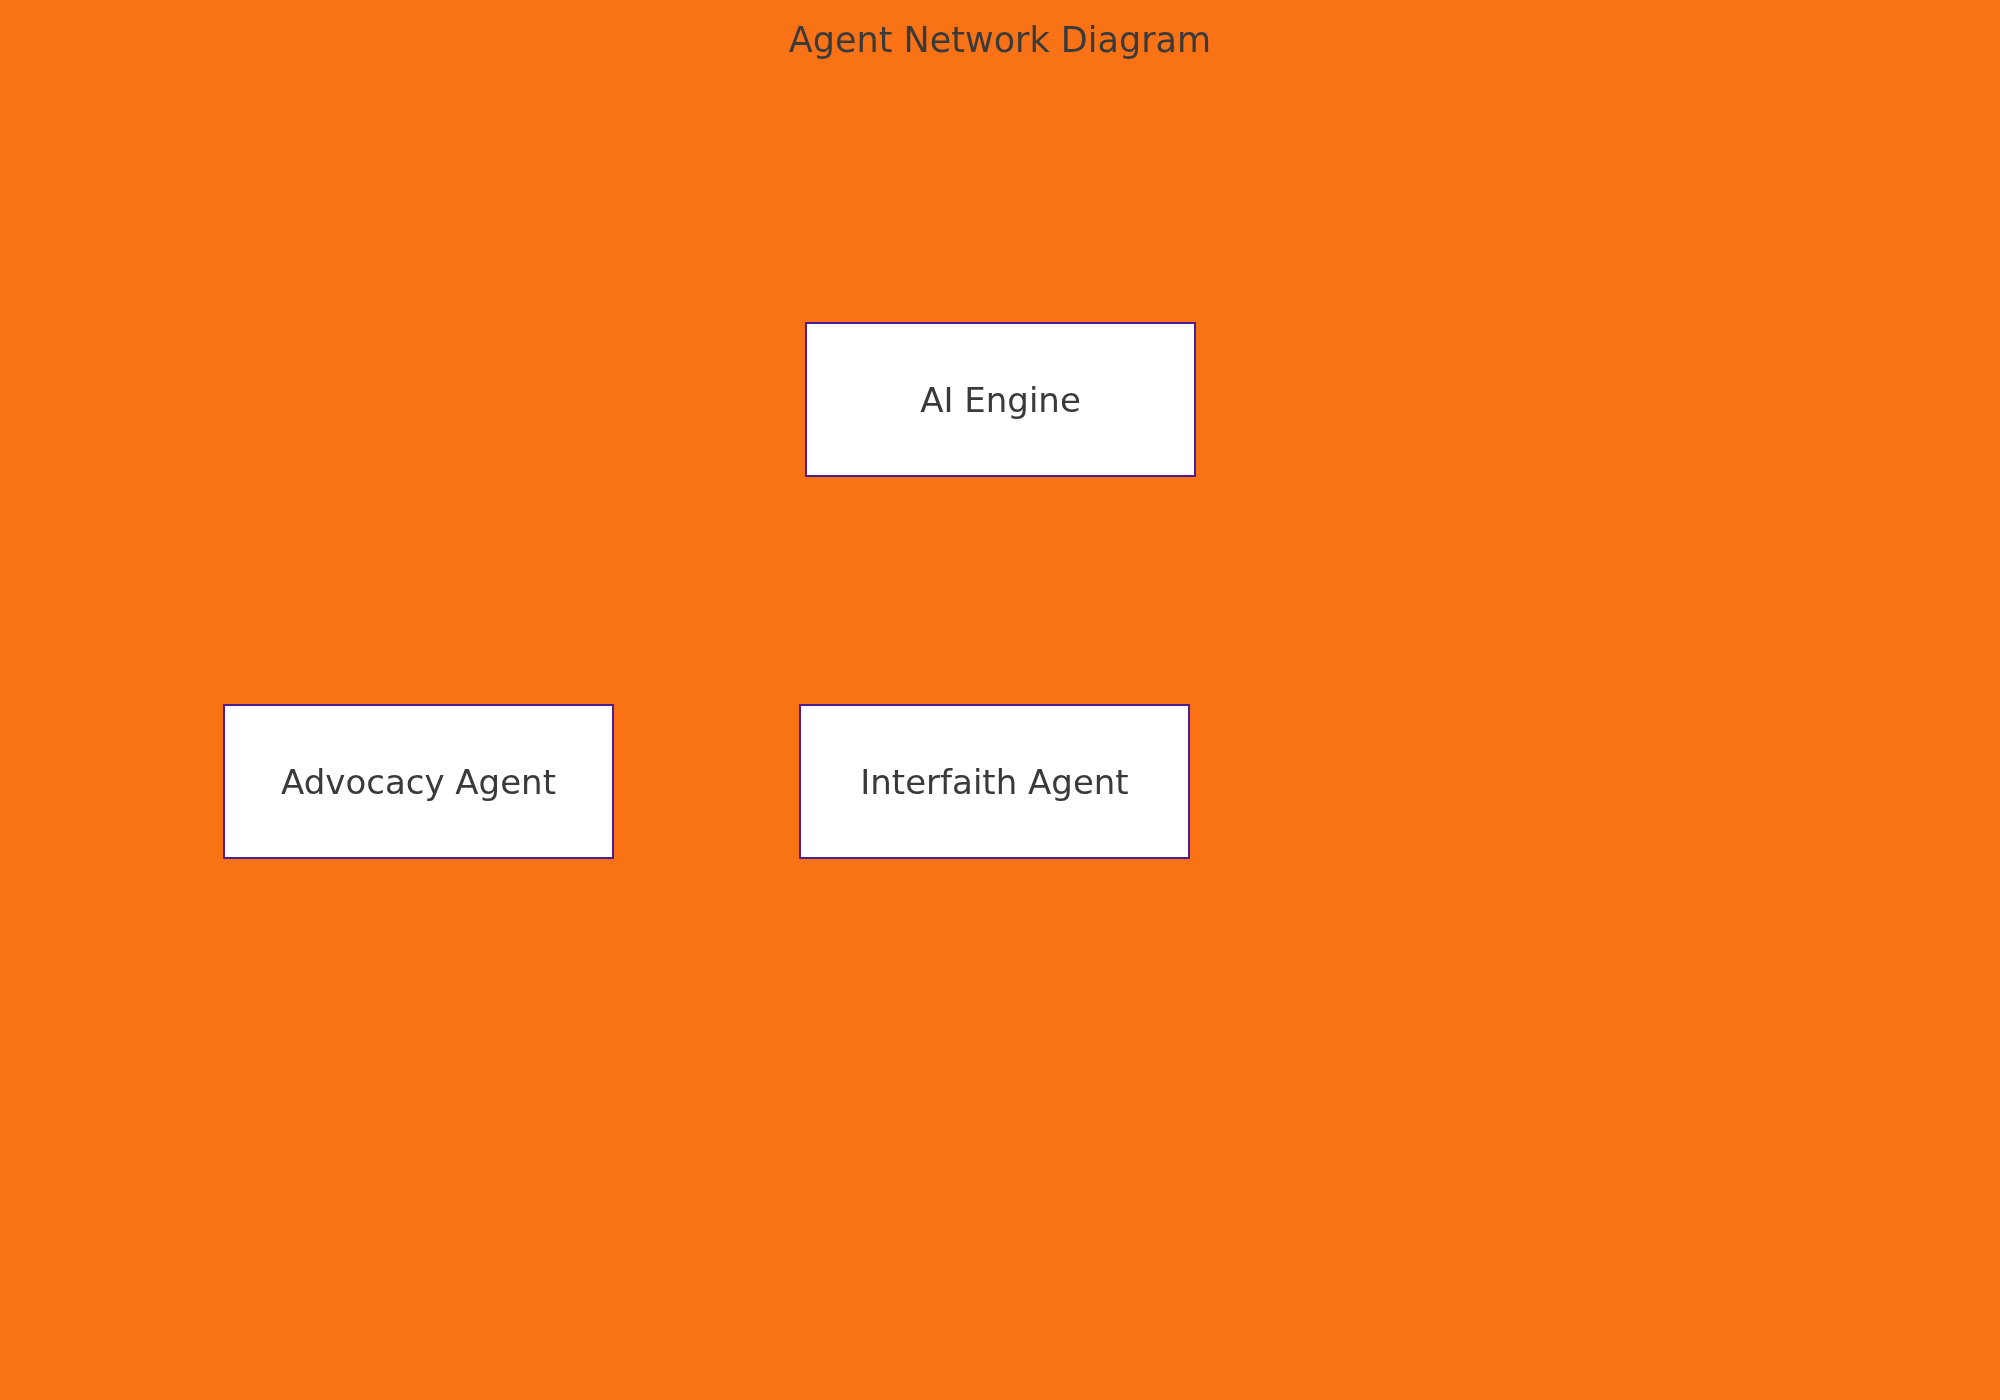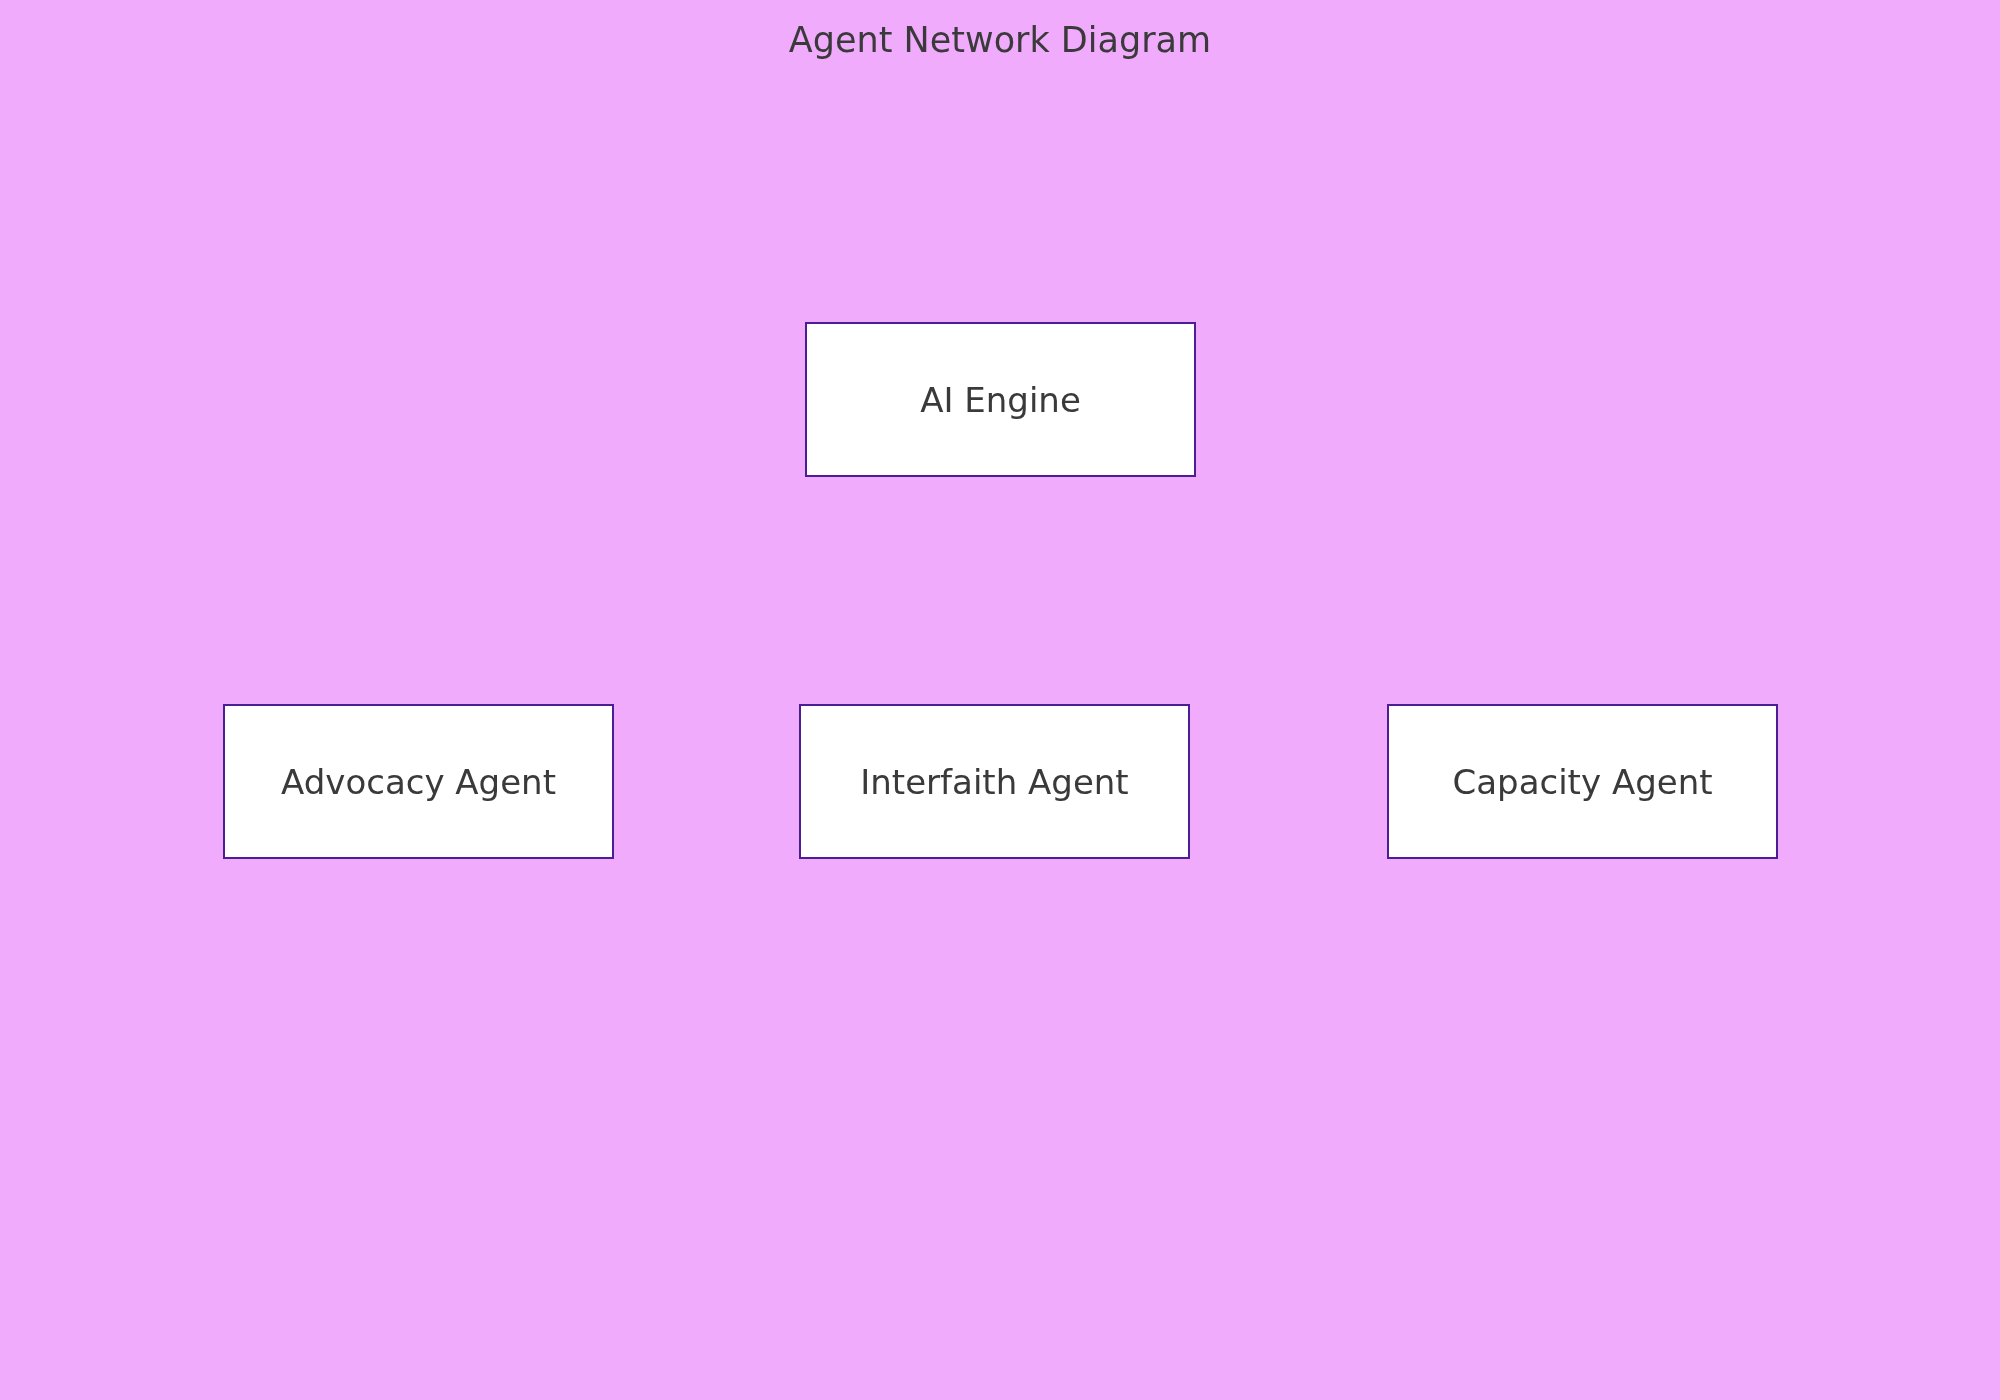--- a/index.html
+++ b/index.html
@@ -4,21 +4,21 @@
 <style>
   html, body {
     margin: 0;
     padding: 0;
     background: #ffffff;
   }
   .canvas {
     position: relative;
     width: 2000px;
     height: 1400px;
-    background: #f0abfc;
+    background: #f97316;
     font-family: "DejaVu Sans", "Liberation Sans", sans-serif;
     overflow: hidden;
     text-decoration: underline;
   }
   .diagram-title {
     position: absolute;
     top: 18px;
     left: 0;
     width: 100%;
     text-align: center;
@@ -60,18 +60,15 @@
   </div>
 
   <div class="node node-advocacy-agent">
     <span class="node-label">Advocacy Agent</span>
   </div>
 
   <div class="node node-interfaith-agent">
     <span class="node-label">Interfaith Agent</span>
   </div>
 
-  <div class="node node-capacity-agent">
-    <span class="node-label">Capacity Agent</span>
-  </div>
 
 
 </div>
 
 </body></html>

